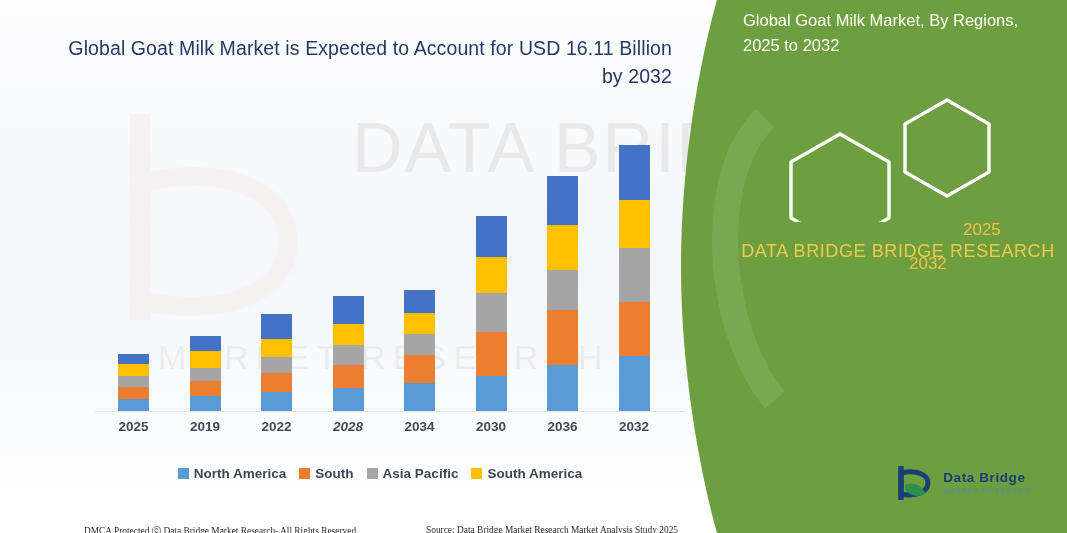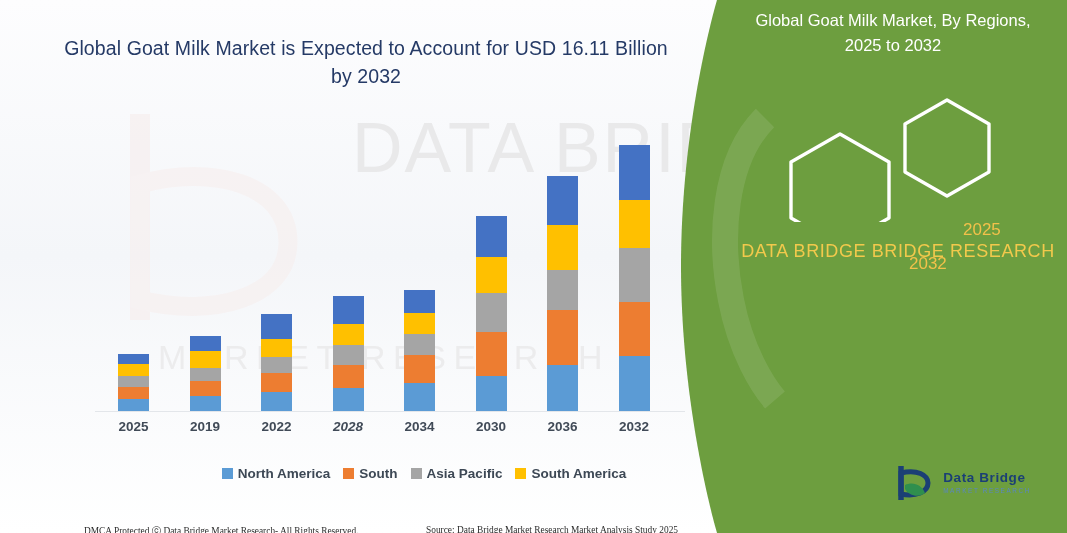--- a/index.html
+++ b/index.html
@@ -14,21 +14,21 @@
     background:#ffffff;
     overflow:hidden;
   }
   
   .left-panel{
     position:absolute;left:0;top:0;width:760px;height:533px;
     background:linear-gradient(180deg,#fdfdfe 0%,#f4f6f9 48%,#ffffff 100%);
   }
   .chart-title{
     position:absolute;left:60px;top:34px;width:612px;
-    text-align:center;
+    text-align:right;
     font-size:19.5px;line-height:28px;
     color:#253a66;
     letter-spacing:.1px;
   }
   
   .wm{
     position:absolute;pointer-events:none;user-select:none;
   }
   .wm-big{
     left:352px;top:108px;width:360px;
@@ -61,21 +61,21 @@
   .xlabels{
     position:absolute;left:95px;bottom:92px;width:590px;height:22px;
   }
   .xlabel{
     position:absolute;text-align:center;width:70px;
     font-size:13.5px;font-weight:bold;color:#404a57;
   }
   .legend{
     position:absolute;left:0;bottom:52px;width:760px;
     display:flex;justify-content:center;align-items:center;gap:13px;
-    font-size:13.5px;font-weight:bold;color:#3d4855;padding-left:44px;
+    font-size:13.5px;font-weight:bold;color:#3d4855;
   }
   .legend-item{display:flex;align-items:center;gap:5px;white-space:nowrap;}
   .swatch{width:11px;height:11px;display:inline-block;}
   .footer{
     position:absolute;left:0;bottom:8px;width:760px;
     font-family:"Liberation Serif", serif;
     font-size:9.4px;color:#2b2b2b;
   }
   .footer-left{position:absolute;left:84px;top:0;}
   .footer-right{position:absolute;left:426px;top:0;}
@@ -86,21 +86,21 @@
   }
   .green-main{
     position:absolute;right:0;top:0;width:347px;height:533px;
     background:#6d9e3f;
   }
   .green-curve{
     position:absolute;left:30px;top:0;width:130px;height:533px;
   }
   .panel-title{
     position:absolute;right:24px;top:8px;width:300px;
-    text-align:center;
+    text-align:left;
     color:#ffffff;font-size:16.5px;line-height:25px;
   }
   .hexwrap{
     position:absolute;left:120px;top:92px;width:290px;height:130px;
   }
   .hex-label{
     position:absolute;color:#f2c14a;font-size:17px;
     white-space:nowrap;
   }
   .hex-2025{left:196px;top:128px;}

